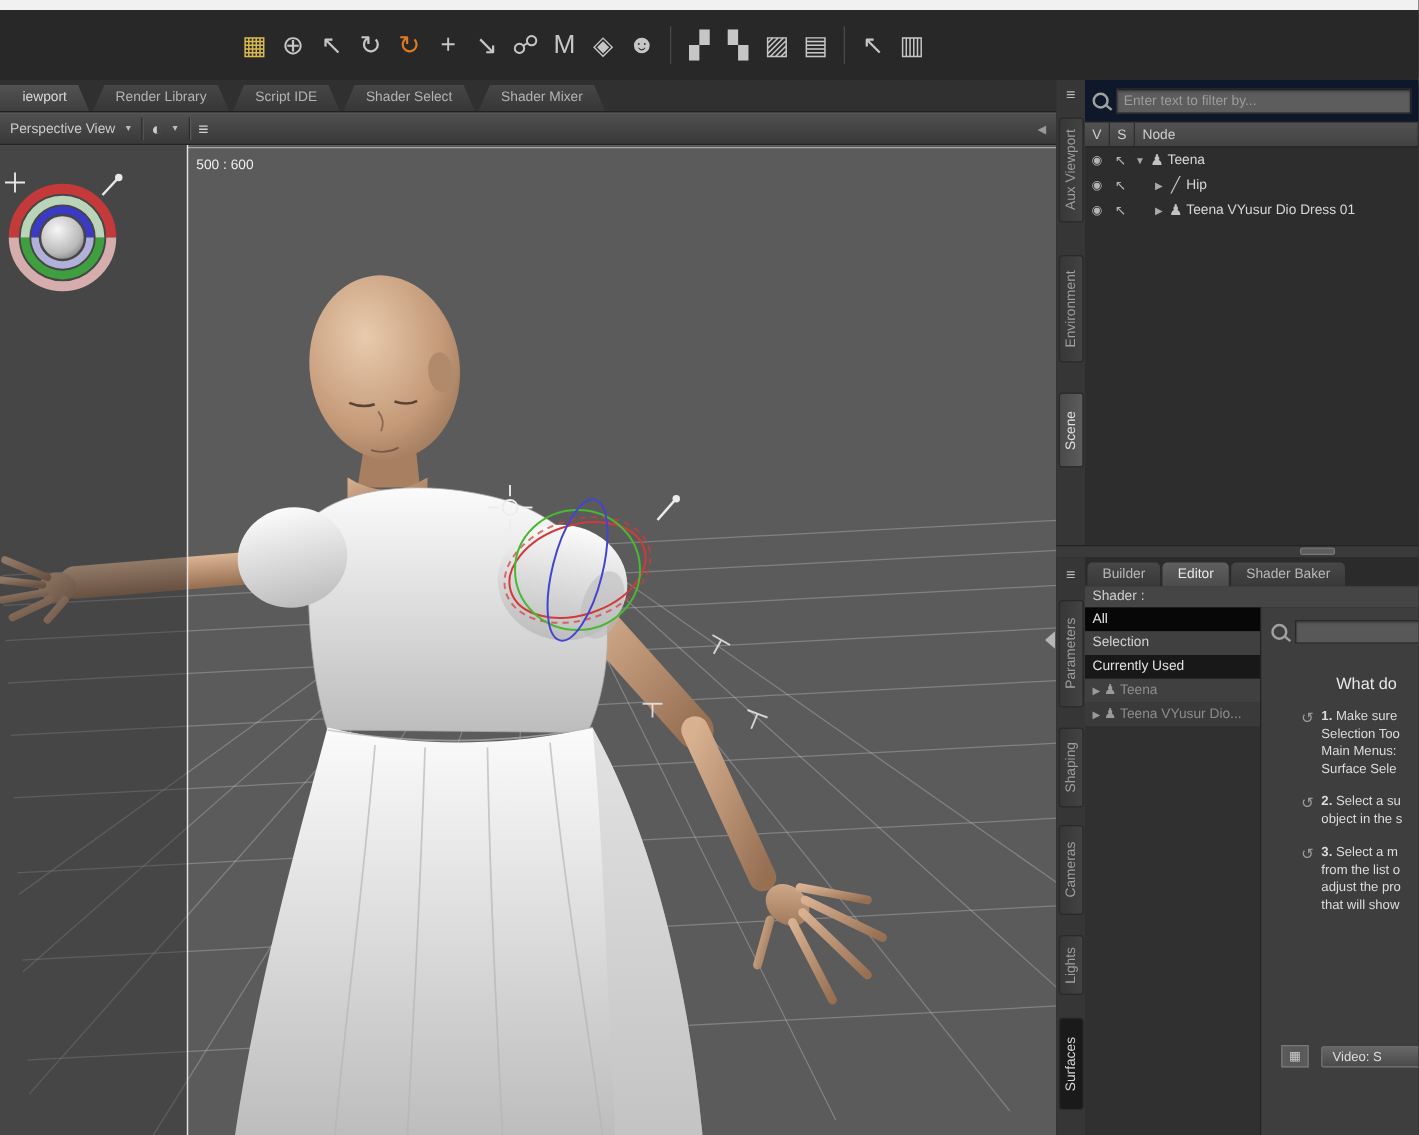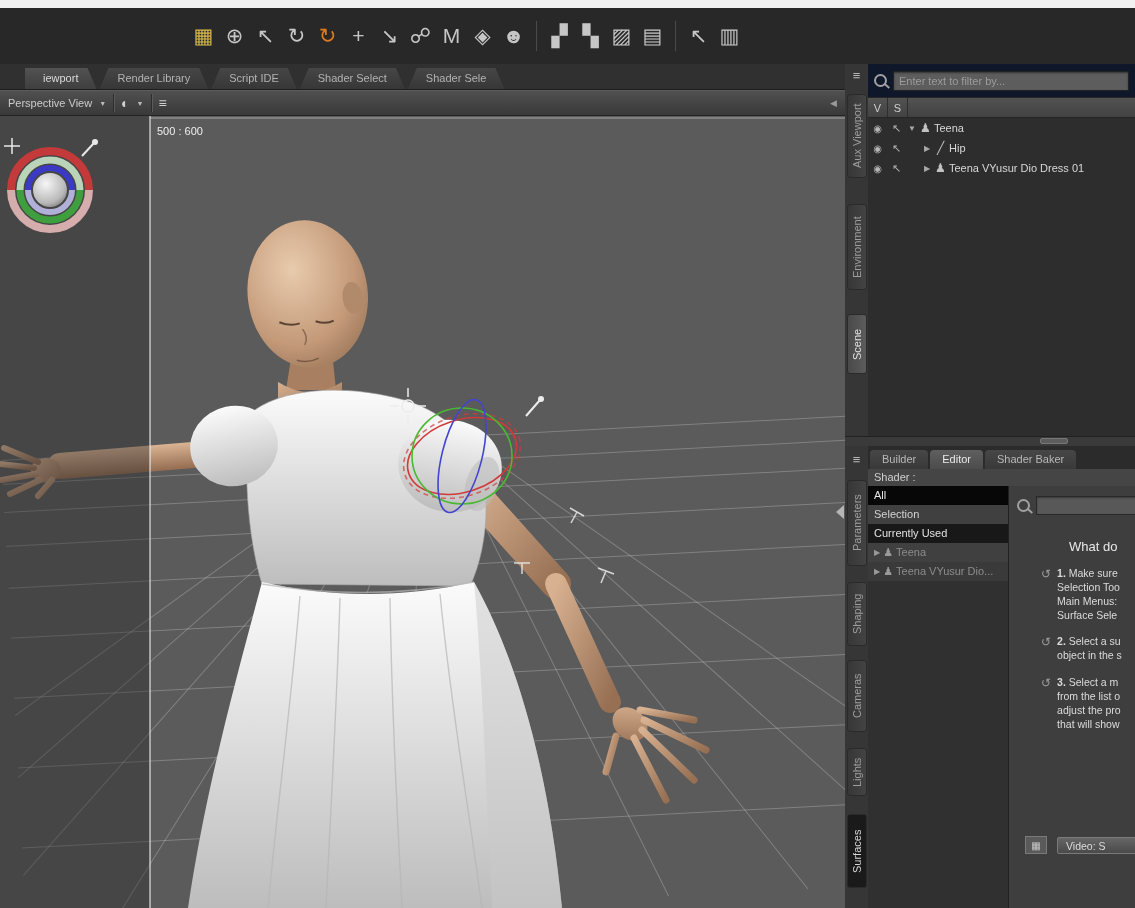--- a/index.html
+++ b/index.html
@@ -13,21 +13,21 @@
          font-size:21px;color:#c6c6c6;cursor:default;}
   .ticon.yellow{color:#d9b94c;}
   .ticon.orange{color:#e07a1e;}
   .tdivider{width:1px;height:30px;background:#4a4a4a;margin:0 7px;}
   
   #main-tabs{position:absolute;left:0;top:64px;width:845px;height:26px;background:#303030;
              border-bottom:1px solid #1d1d1d;display:flex;align-items:flex-end;overflow:hidden;box-sizing:border-box;}
   .mtab{height:21px;line-height:21px;padding:0 18px;font-size:11px;color:#b3b3b3;
         background:linear-gradient(#464646,#373737);margin-right:3px;
         clip-path:polygon(9px 0,calc(100% - 9px) 0,100% 100%,0 100%);white-space:nowrap;}
-  .mtab.first{clip-path:polygon(0 0,calc(100% - 9px) 0,100% 100%,0 100%);background:linear-gradient(#525252,#3f3f3f);color:#dadada;margin-left:25px;}
+  .mtab.first{clip-path:polygon(0 0,calc(100% - 9px) 0,100% 100%,0 100%);background:linear-gradient(#525252,#3f3f3f);color:#dadada;}
   
   #viewbar{position:absolute;left:0;top:90px;width:845px;height:26px;box-sizing:border-box;
            background:linear-gradient(#505050,#393939);border-top:1px solid #5c5c5c;border-bottom:1px solid #242424;
            display:flex;align-items:center;padding:0 8px;gap:7px;}
   .vb-label{font-size:11px;color:#cccccc;}
   .vb-caret{font-size:7px;color:#bbb;}
   .vb-sep{width:1px;height:18px;background:#2c2c2c;box-shadow:1px 0 0 #5a5a5a;}
   .vb-icon{font-size:14px;color:#cfcfcf;}
   .vb-right{margin-left:auto;font-size:9px;color:#9a9a9a;}
   
@@ -134,21 +134,21 @@
     <span class="tdivider"></span>
     <span class="ticon">↖</span>
     <span class="ticon">▥</span>
   </div>
 
   <div id="main-tabs">
     <div class="mtab first">iewport</div>
     <div class="mtab">Render Library</div>
     <div class="mtab">Script IDE</div>
     <div class="mtab">Shader Select</div>
-    <div class="mtab">Shader Sele</div>
+    <div class="mtab">Shader Mixer</div>
   </div>
 
   <div id="viewbar">
     <span class="vb-label">Perspective View</span>
     <span class="vb-caret">▼</span>
     <span class="vb-sep"></span>
     <span class="vb-icon">◐</span>
     <span class="vb-caret">▼</span>
     <span class="vb-sep"></span>
     <span class="vb-icon">≡</span>
@@ -321,20 +321,21 @@
       <div class="vtab active" style="height:60px;margin-top:24px">Scene</div>
     </div>
     <div class="pane-content">
       <div class="filter-row">
         <span class="mag"></span>
         <input class="filter-input" placeholder="Enter text to filter by..." style="">
       </div>
       <div class="cols">
         <div class="col v">V</div>
         <div class="col s">S</div>
+        <div class="col node">Node</div>
       </div>
       <div class="trow">
         <span class="r-eye">◉</span>
         <span class="r-ptr">↖</span>
         <span class="r-exp">▼</span>
         <span class="r-icn">♟</span>
         <span>Teena</span>
       </div>
       <div class="trow">
         <span class="r-eye">◉</span>

